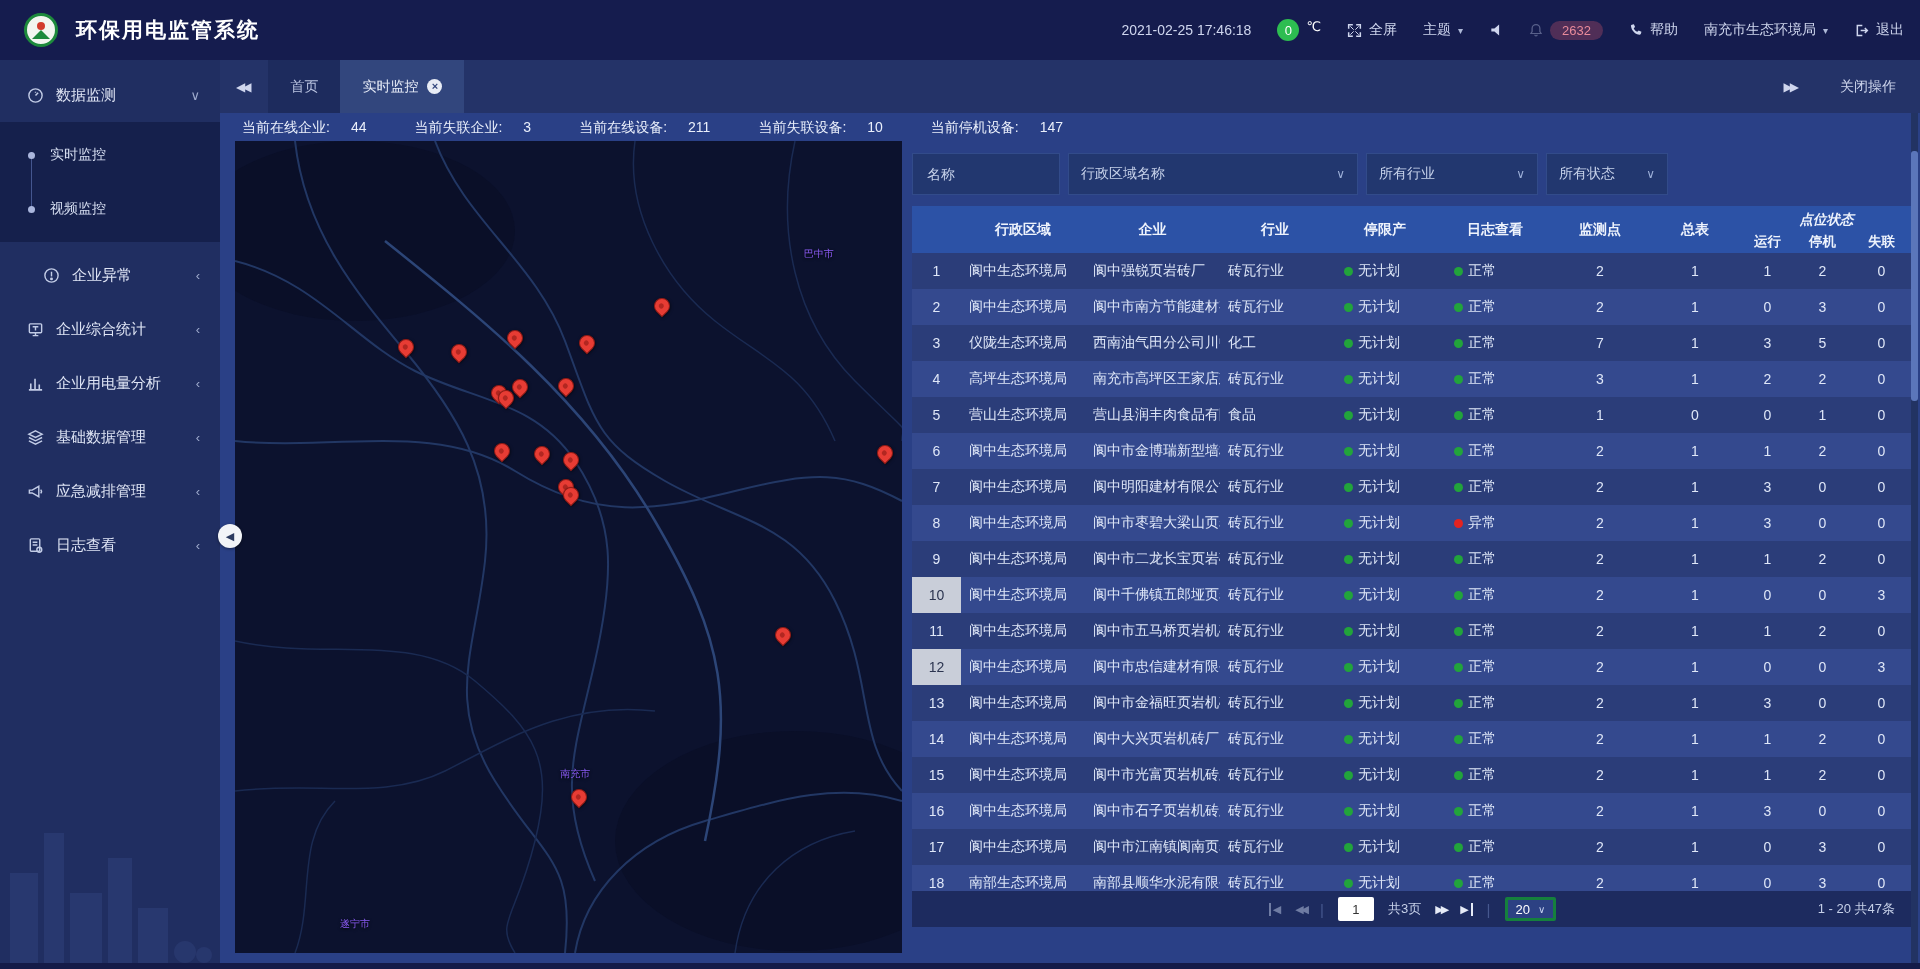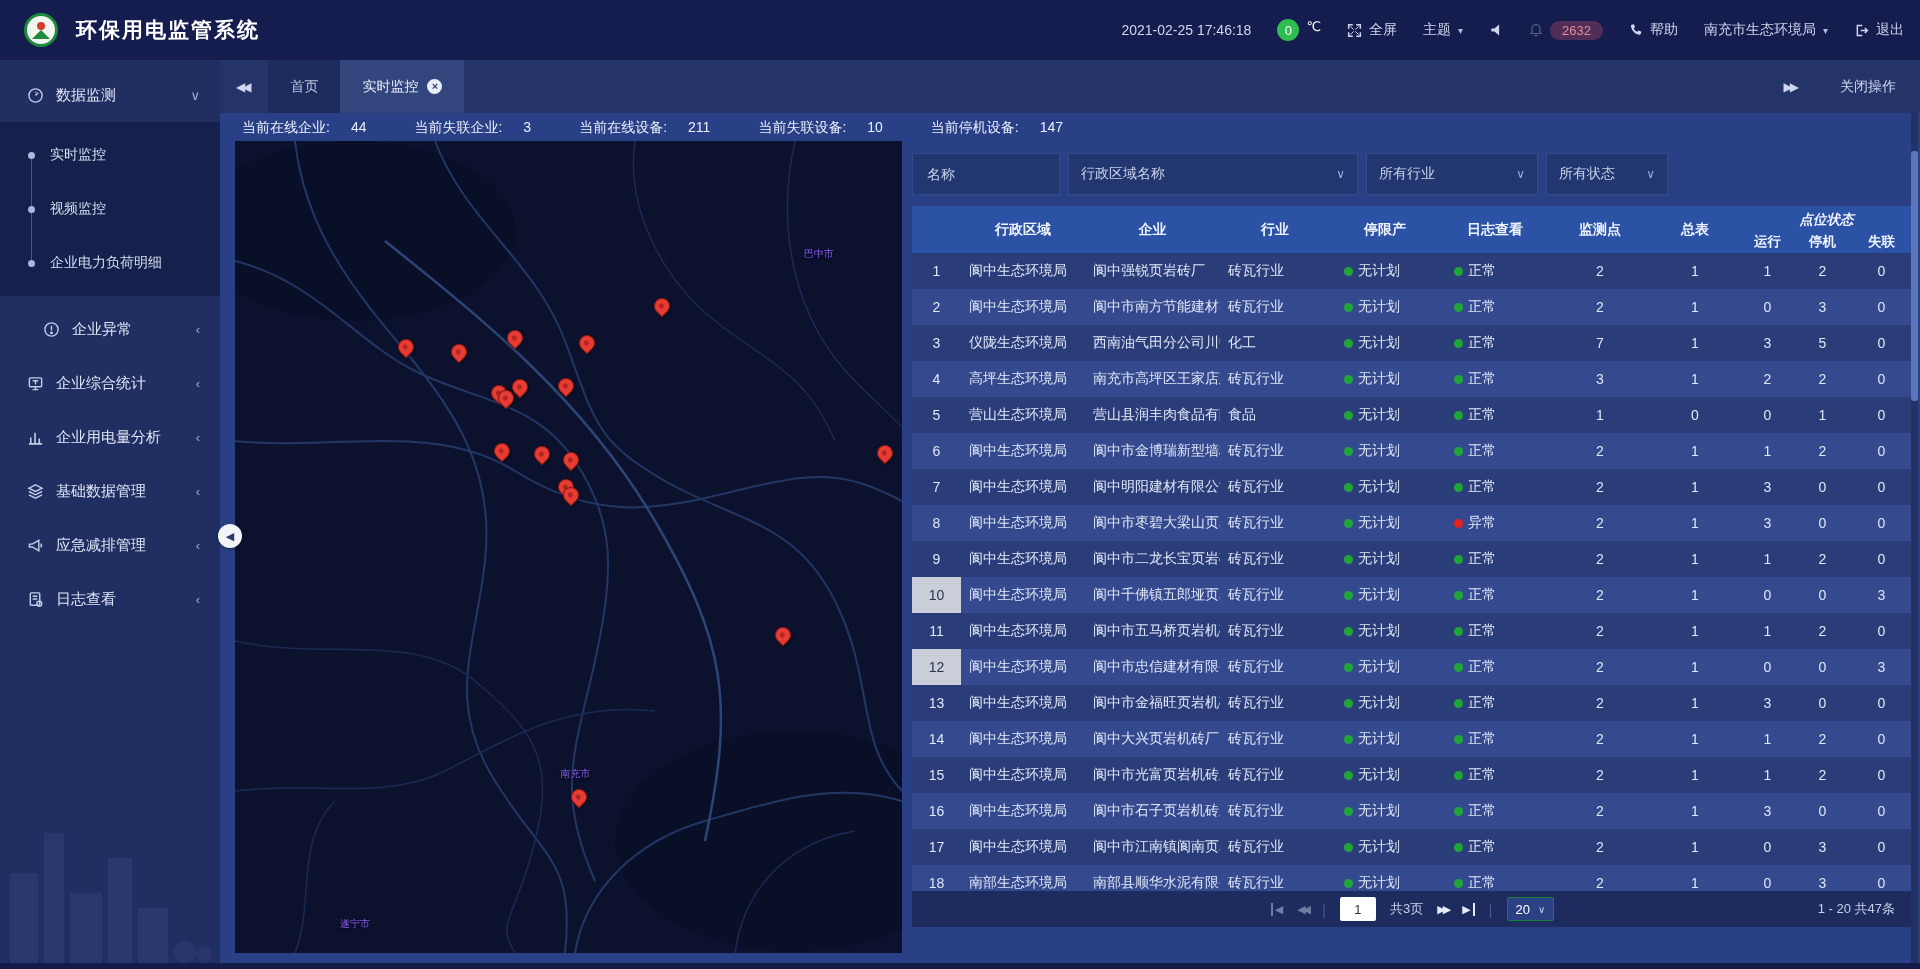--- a/index.html
+++ b/index.html
@@ -95,21 +95,21 @@
   .pager{position:absolute;left:0;top:738px;width:100%;height:36px;background:#1d2b5f;display:flex;align-items:center;color:#aeb9d6;font-size:13px;}
   .pg-center{margin:0 auto;display:flex;align-items:center;gap:14px;}
   .pgbtn{cursor:pointer;font-size:11px;}
   .pgbtn.dis{color:#6f7ca3;}
   .pgbtn.en{color:#e6ebf7;}
   .bar-l{border-left:2px solid currentColor;padding-left:2px;}
   .bar-r{border-right:2px solid currentColor;padding-right:2px;}
   .pg-sep{color:#46588f;font-size:15px;}
   .pg-input{width:36px;height:24px;border:none;border-radius:2px;background:#fff;color:#333;text-align:center;font-size:13px;font-family:inherit;}
   .pg-pages{color:#c6d0e8;}
-  .pg-size{background:#2c4183;border:1px solid #15803d;color:#fff;height:24px;display:flex;align-items:center;gap:8px;padding:0 8px;border-radius:2px;cursor:pointer;}
+  .pg-size{background:#2c4183;border:3px solid #15803d;color:#fff;height:24px;display:flex;align-items:center;gap:8px;padding:0 8px;border-radius:2px;cursor:pointer;}
   .pg-size .fcaret{font-size:10px;color:#c4d0ee;}
   .pg-range{position:absolute;right:18px;color:#c6d0e8;}
 
   
   .vscroll{position:absolute;left:1911px;top:113px;width:7px;height:850px;background:#223363;}
   .vthumb{position:absolute;left:0;top:38px;width:7px;height:250px;background:#5b76ba;border-radius:3px;}
   .bottom-strip{position:absolute;left:0;top:963px;width:1920px;height:6px;background:#141b48;}
 </style>
 </head>
 <body>
@@ -181,24 +181,20 @@
     </div>
     <div class="submenu">
       <div class="sub-line"></div>
       <div class="sub-item">
         <span class="dot"></span>
         <span>实时监控</span>
       </div>
       <div class="sub-item">
         <span class="dot"></span>
         <span>视频监控</span>
-      </div>
-      <div class="sub-item">
-        <span class="dot"></span>
-        <span>企业电力负荷明细</span>
       </div>
     </div>
     <div class="side-sec sect-after">
       <svg class="icon-svg" width="17" height="17" viewBox="0 0 18 18" fill="none" stroke="#c2cce6" stroke-width="1.5">
           <circle cx="9" cy="9" r="7"></circle>
           <path d="M9 5v5"></path>
           <circle cx="9" cy="12.6" r="0.8" fill="#c2cce6"></circle>
         </svg>
       <span class="lbl">企业异常</span>
       <span class="chev">‹</span>

